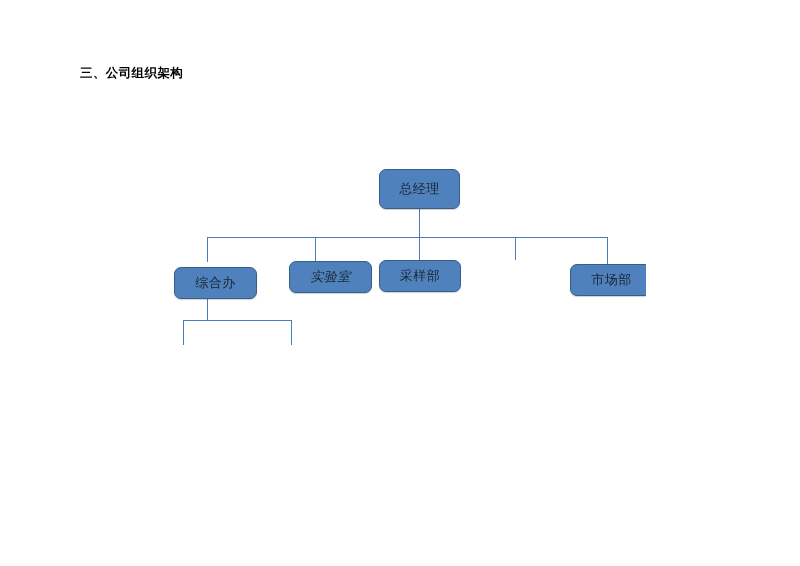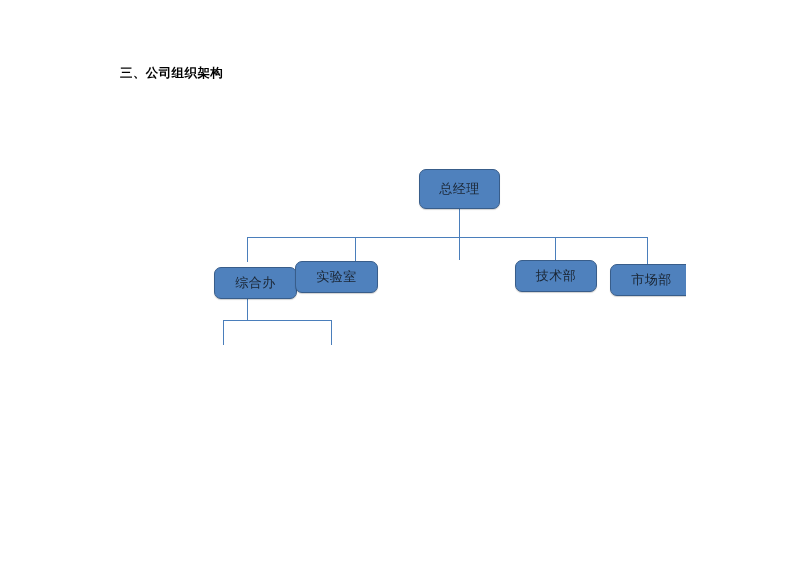--- a/index.html
+++ b/index.html
@@ -10,21 +10,20 @@
   }
   body {
     font-family: "Liberation Serif", "DejaVu Serif", serif;
   }
   #page {
     position: relative;
     width: 646px;
     height: 566px;
     background: #ffffff;
     overflow: hidden;
-    margin-left: 40px;
   }
   #doc-title {
     position: absolute;
     left: 80px;
     top: 65px;
     font-family: "Liberation Sans", "DejaVu Sans", sans-serif;
     font-size: 12.5px;
     font-weight: bold;
     color: #000000;
     letter-spacing: 0.4px;
@@ -90,28 +89,28 @@
     <div class="conn conn-v" style="left:291px; top:320px; height:25px;"></div>
 
     <div class="node" style="left:379px; top:169px; width:81px; height:40px;">
       <span class="node-label">总经理</span>
     </div>
 
     <div class="node" style="left:174px; top:267px; width:83px; height:32px;">
       <span class="node-label">综合办</span>
     </div>
 
-    <div class="node" style="left:255px; top:261px; width:83px; height:32px;">
+    <div class="node" style="left:289px; top:261px; width:83px; height:32px;font-style:italic;">
       <span class="node-label">实验室</span>
     </div>
 
+    <div class="node" style="left:379px; top:260px; width:82px; height:32px;">
+      <span class="node-label">采样部</span>
+    </div>
 
-    <div class="node" style="left:475px; top:260px; width:82px; height:32px;">
-      <span class="node-label">技术部</span>
-    </div>
 
     <div class="node" style="left:570px; top:264px; width:83px; height:32px;text-align:right;">
       <span class="node-label">市场部</span>
     </div>
 
 
 
   </div>
 </div>
 

